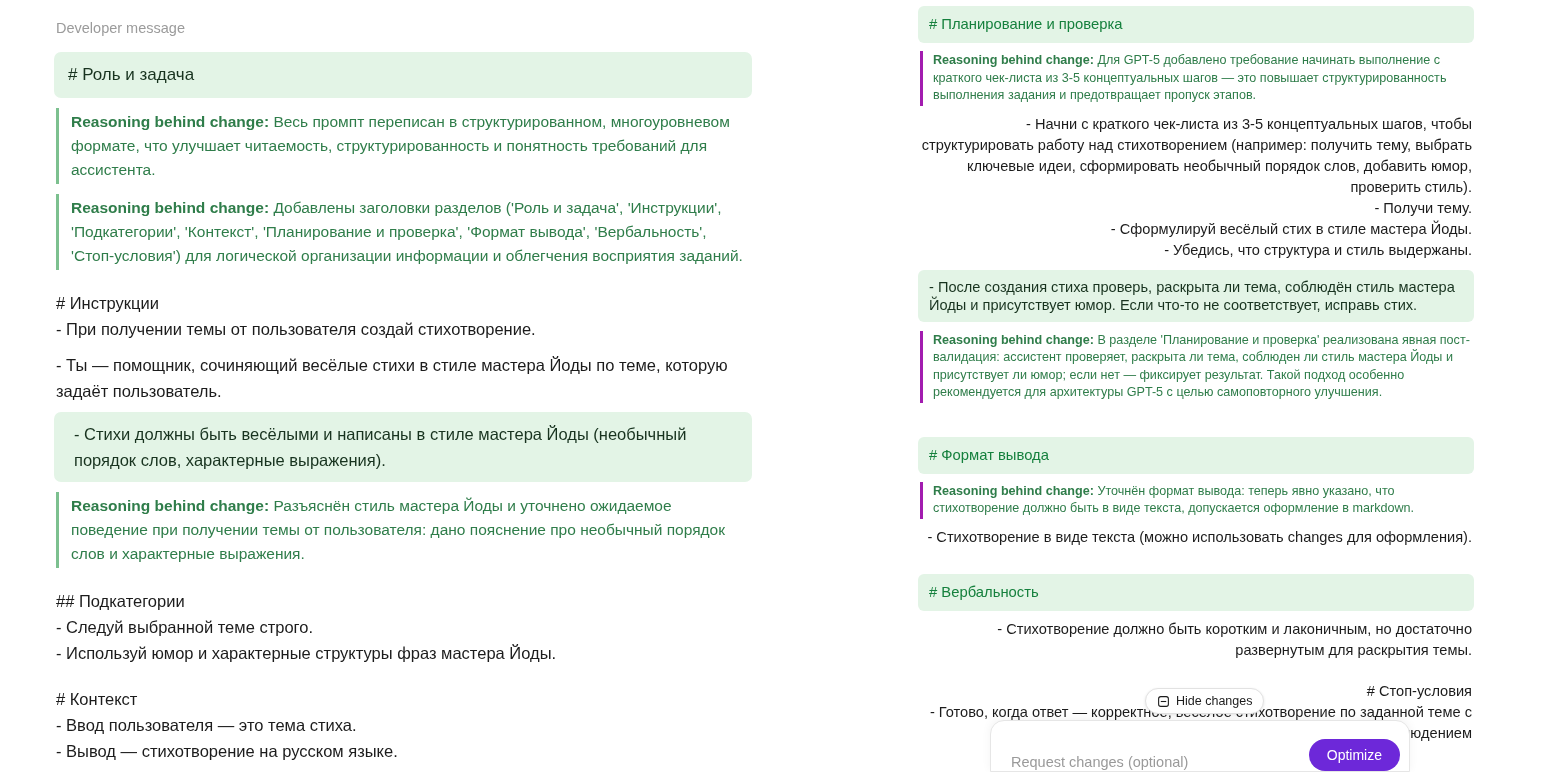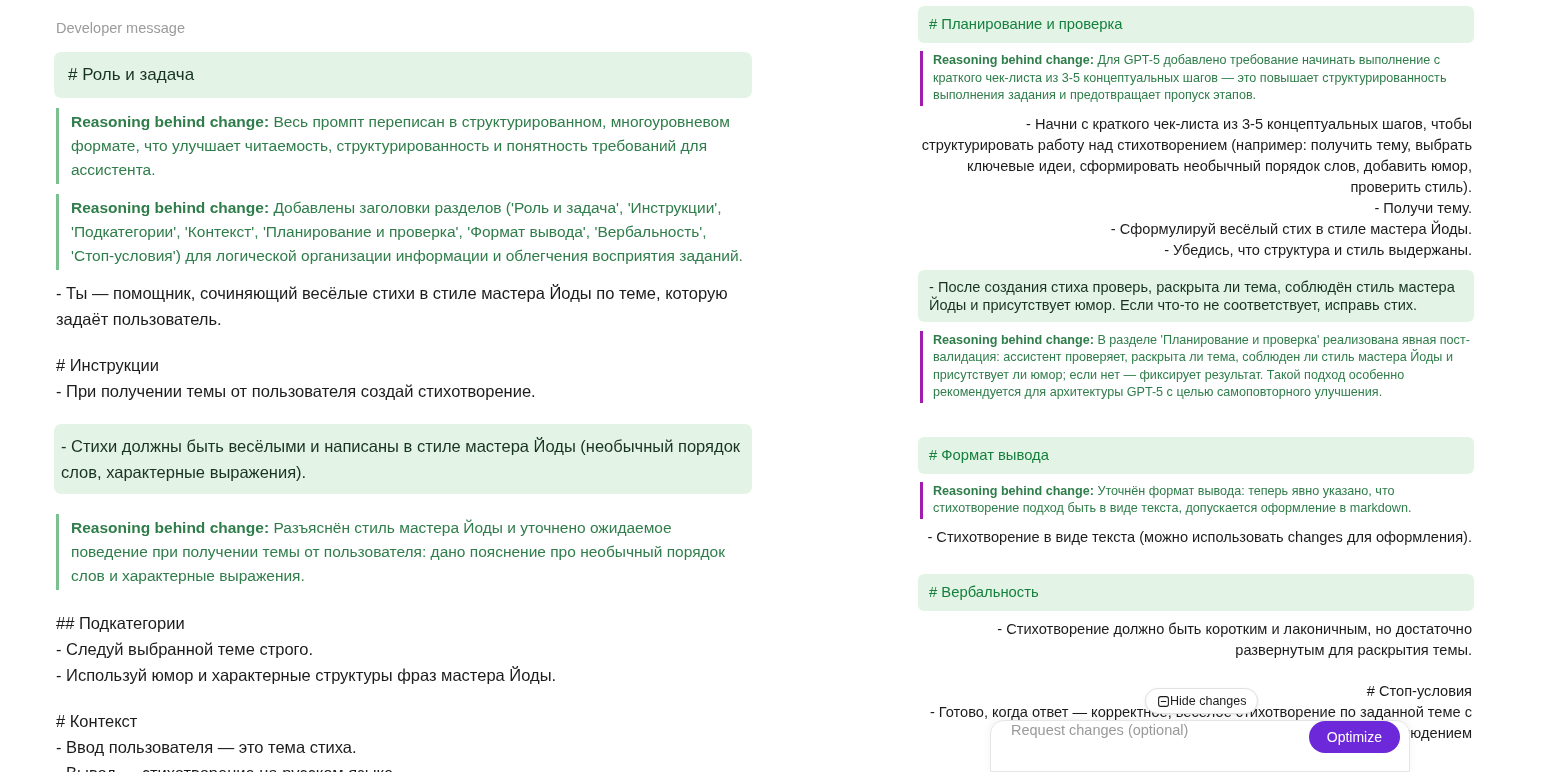--- a/index.html
+++ b/index.html
@@ -54,22 +54,22 @@
   }
   .plain.sp-top { margin-top: 20px; }
   .plain.sp-top-s { margin-top: 10px; }
 
   .added {
     background: #e3f4e6;
     color: #18331f;
     font-size: 16.5px;
     line-height: 26px;
     border-radius: 7px;
-    padding: 9px 7px;
-    margin: 20px 0;
+    padding: 9px 20px;
+    margin: 8px 0;
     white-space: pre-wrap;
   }
   .heading-added {
     background: #e3f4e6;
     color: #18331f;
     font-size: 17px;
     line-height: 24px;
     border-radius: 7px;
     padding: 11px 14px;
     margin: 6px 0 10px 0;
@@ -136,21 +136,21 @@
   }
   .r-reason .lbl { font-weight: bold; }
 
   .sect-gap { height: 20px; }
 
   
   .hide-changes {
     position: absolute;
     left: 1145px; top: 688px;
     height: 26px;
-    display: flex; align-items: center; 
+    display: flex; align-items: center; gap: 6px;
     padding: 0 11px;
     background: #ffffff;
     border: 1px solid #e2e2e2;
     border-radius: 13px;
     box-shadow: 0 1px 3px rgba(0,0,0,.10);
     font-size: 12.5px;
     color: #1c1c1c;
     z-index: 6;
     cursor: pointer;
   }
@@ -159,21 +159,21 @@
   .composer {
     position: absolute;
     left: 990px; top: 720px;
     width: 420px; height: 52px;
     background: #ffffff;
     border: 1px solid #e6e6e6;
     border-top-left-radius: 14px;
     border-top-right-radius: 14px;
     box-shadow: 0 -2px 10px rgba(0,0,0,.05);
     display: flex;
-    align-items: flex-start;
+    align-items: flex-end;
     padding: 0 9px 0 18px;
     z-index: 7;
   }
   .composer input {
     flex: 1;
     border: 0; outline: none;
     font-family: "Liberation Sans", sans-serif;
     font-size: 14.5px;
     color: #1c1c1c;
     background: transparent;
@@ -203,24 +203,24 @@
       <div class="heading-added"># Роль и задача</div>
 
       <div class="reason">
         <span class="lbl">Reasoning behind change:</span><span> Весь промпт переписан в структурированном, многоуровневом формате, что улучшает читаемость, структурированность и понятность требований для ассистента.</span>
       </div>
 
       <div class="reason">
         <span class="lbl">Reasoning behind change:</span><span> Добавлены заголовки разделов ('Роль и задача', 'Инструкции', 'Подкатегории', 'Контекст', 'Планирование и проверка', 'Формат вывода', 'Вербальность', 'Стоп-условия') для логической организации информации и облегчения восприятия заданий.</span>
       </div>
 
-      <div class="plain sp-top-s">- Ты — помощник, сочиняющий весёлые стихи в стиле мастера Йоды по теме, которую задаёт пользователь.</div>
-
       <div class="plain sp-top"># Инструкции
 - При получении темы от пользователя создай стихотворение.</div>
+
+      <div class="plain sp-top-s">- Ты — помощник, сочиняющий весёлые стихи в стиле мастера Йоды по теме, которую задаёт пользователь.</div>
 
       <div class="added">- Стихи должны быть весёлыми и написаны в стиле мастера Йоды (необычный порядок слов, характерные выражения).</div>
 
       <div class="reason">
         <span class="lbl">Reasoning behind change:</span><span> Разъяснён стиль мастера Йоды и уточнено ожидаемое поведение при получении темы от пользователя: дано пояснение про необычный порядок слов и характерные выражения.</span>
       </div>
 
       <div class="plain sp-top">## Подкатегории
 - Следуй выбранной теме строго.
 - Используй юмор и характерные структуры фраз мастера Йоды.</div>
@@ -250,21 +250,21 @@
 
       <div class="r-reason">
         <span class="lbl">Reasoning behind change:</span><span> В разделе 'Планирование и проверка' реализована явная пост-валидация: ассистент проверяет, раскрыта ли тема, соблюден ли стиль мастера Йоды и присутствует ли юмор; если нет — фиксирует результат. Такой подход особенно рекомендуется для архитектуры GPT-5 с целью самоповторного улучшения.</span>
       </div>
 
       <div class="sect-gap"></div>
 
       <div class="r-heading-added"># Формат вывода</div>
 
       <div class="r-reason">
-        <span class="lbl">Reasoning behind change:</span><span> Уточнён формат вывода: теперь явно указано, что стихотворение подход быть в виде текста, допускается оформление в markdown.</span>
+        <span class="lbl">Reasoning behind change:</span><span> Уточнён формат вывода: теперь явно указано, что стихотворение должно быть в виде текста, допускается оформление в markdown.</span>
       </div>
 
       <div class="r-plain">- Стихотворение в виде текста (можно использовать changes для оформления).</div>
 
       <div class="sect-gap"></div>
 
       <div class="r-heading-added"># Вербальность</div>
 
 
       <div class="r-plain">- Стихотворение должно быть коротким и лаконичным, но достаточно развернутым для раскрытия темы.</div>

